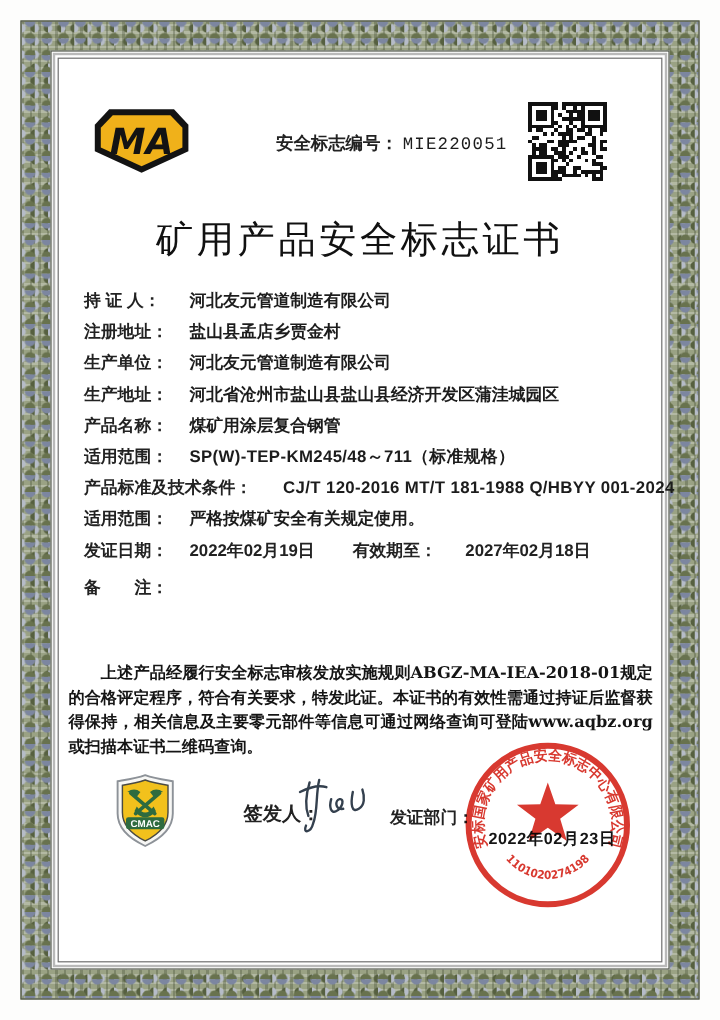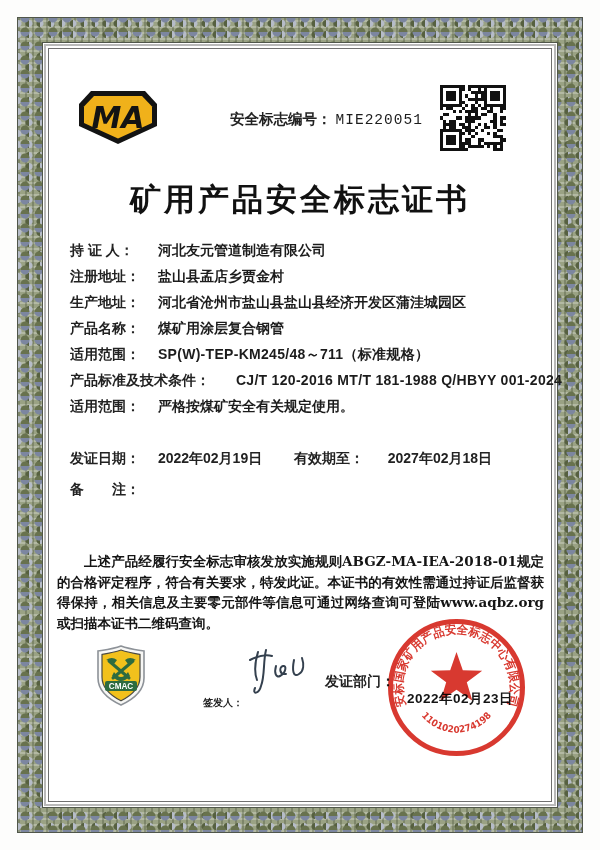--- a/index.html
+++ b/index.html
@@ -27,35 +27,35 @@
   .lbl{font-weight:700;color:#222;}
   .w84{display:inline-block;width:84px;}
   .kai{font-family:Liberation Sans, sans-serif;font-weight:600;}
   .code{font-weight:700;letter-spacing:.3px;}
   .serifv{font-family:Liberation Mono, monospace;letter-spacing:1px;}
 
   .ma-wrap{left:78px;top:90px;width:80px;height:55px;}
   .certno{left:230px;top:110px;font-size:14.5px;}
   .qr{left:440px;top:85px;width:66px;height:66px;}
   .title{left:0;top:179px;width:100%;text-align:center;font-family:"DejaVu Serif",serif;
-         font-size:31px;font-weight:700;letter-spacing:3px;color:#111;}
+         font-size:31px;font-weight:400;letter-spacing:3px;color:#111;}
 
   .fields{left:70px;top:243px;width:470px;font-size:14px;line-height:15px;}
   .fields .row{margin-bottom:11px;white-space:nowrap;}
   .row-std .val{margin-left:22px;}
   .dates{left:70px;top:450px;font-size:14px;white-space:nowrap;}
   .dates .gap{display:inline-block;width:24px;}
   .remark{left:70px;top:481px;font-size:14px;}
 
   .statement{left:57px;top:551px;width:487px;font-size:13.5px;line-height:20.5px;
              font-family:"DejaVu Serif",serif;font-weight:700;color:#151515;
              text-indent:2em;text-align:justify;}
 
   .cmac{left:95px;top:645px;width:52px;height:61px;}
-  .signer{left:203px;top:696px;font-size:10px;}
+  .signer{left:203px;top:668px;font-size:16px;}
   .sig{left:246px;top:646px;width:64px;height:56px;}
   .dept{left:325px;top:673px;font-size:14px;}
   .stamp{left:385px;top:616px;width:143px;height:143px;mix-blend-mode:multiply;opacity:.92;}
   .stampdate{left:407px;top:690px;font-size:13.5px;font-weight:700;color:#141414;letter-spacing:.5px;}
 </style>
 </head>
 <body>
 
 <div class="band"></div>
 <div class="band-hole"></div>
@@ -321,20 +321,24 @@
 <div class="abs fields">
   <div class="row">
     <span class="lbl w84">持 证 人：</span>
     <span class="kai">河北友元管道制造有限公司</span>
   </div>
   <div class="row">
     <span class="lbl w84">注册地址：</span>
     <span class="kai">盐山县孟店乡贾金村</span>
   </div>
   <div class="row">
+    <span class="lbl w84">生产单位：</span>
+    <span class="kai">河北友元管道制造有限公司</span>
+  </div>
+  <div class="row">
     <span class="lbl w84">生产地址：</span>
     <span class="kai">河北省沧州市盐山县盐山县经济开发区蒲洼城园区</span>
   </div>
   <div class="row">
     <span class="lbl w84">产品名称：</span>
     <span class="kai">煤矿用涂层复合钢管</span>
   </div>
   <div class="row">
     <span class="lbl w84">适用范围：</span>
     <span class="code">SP(W)-TEP-KM245/48～711（标准规格）</span>

